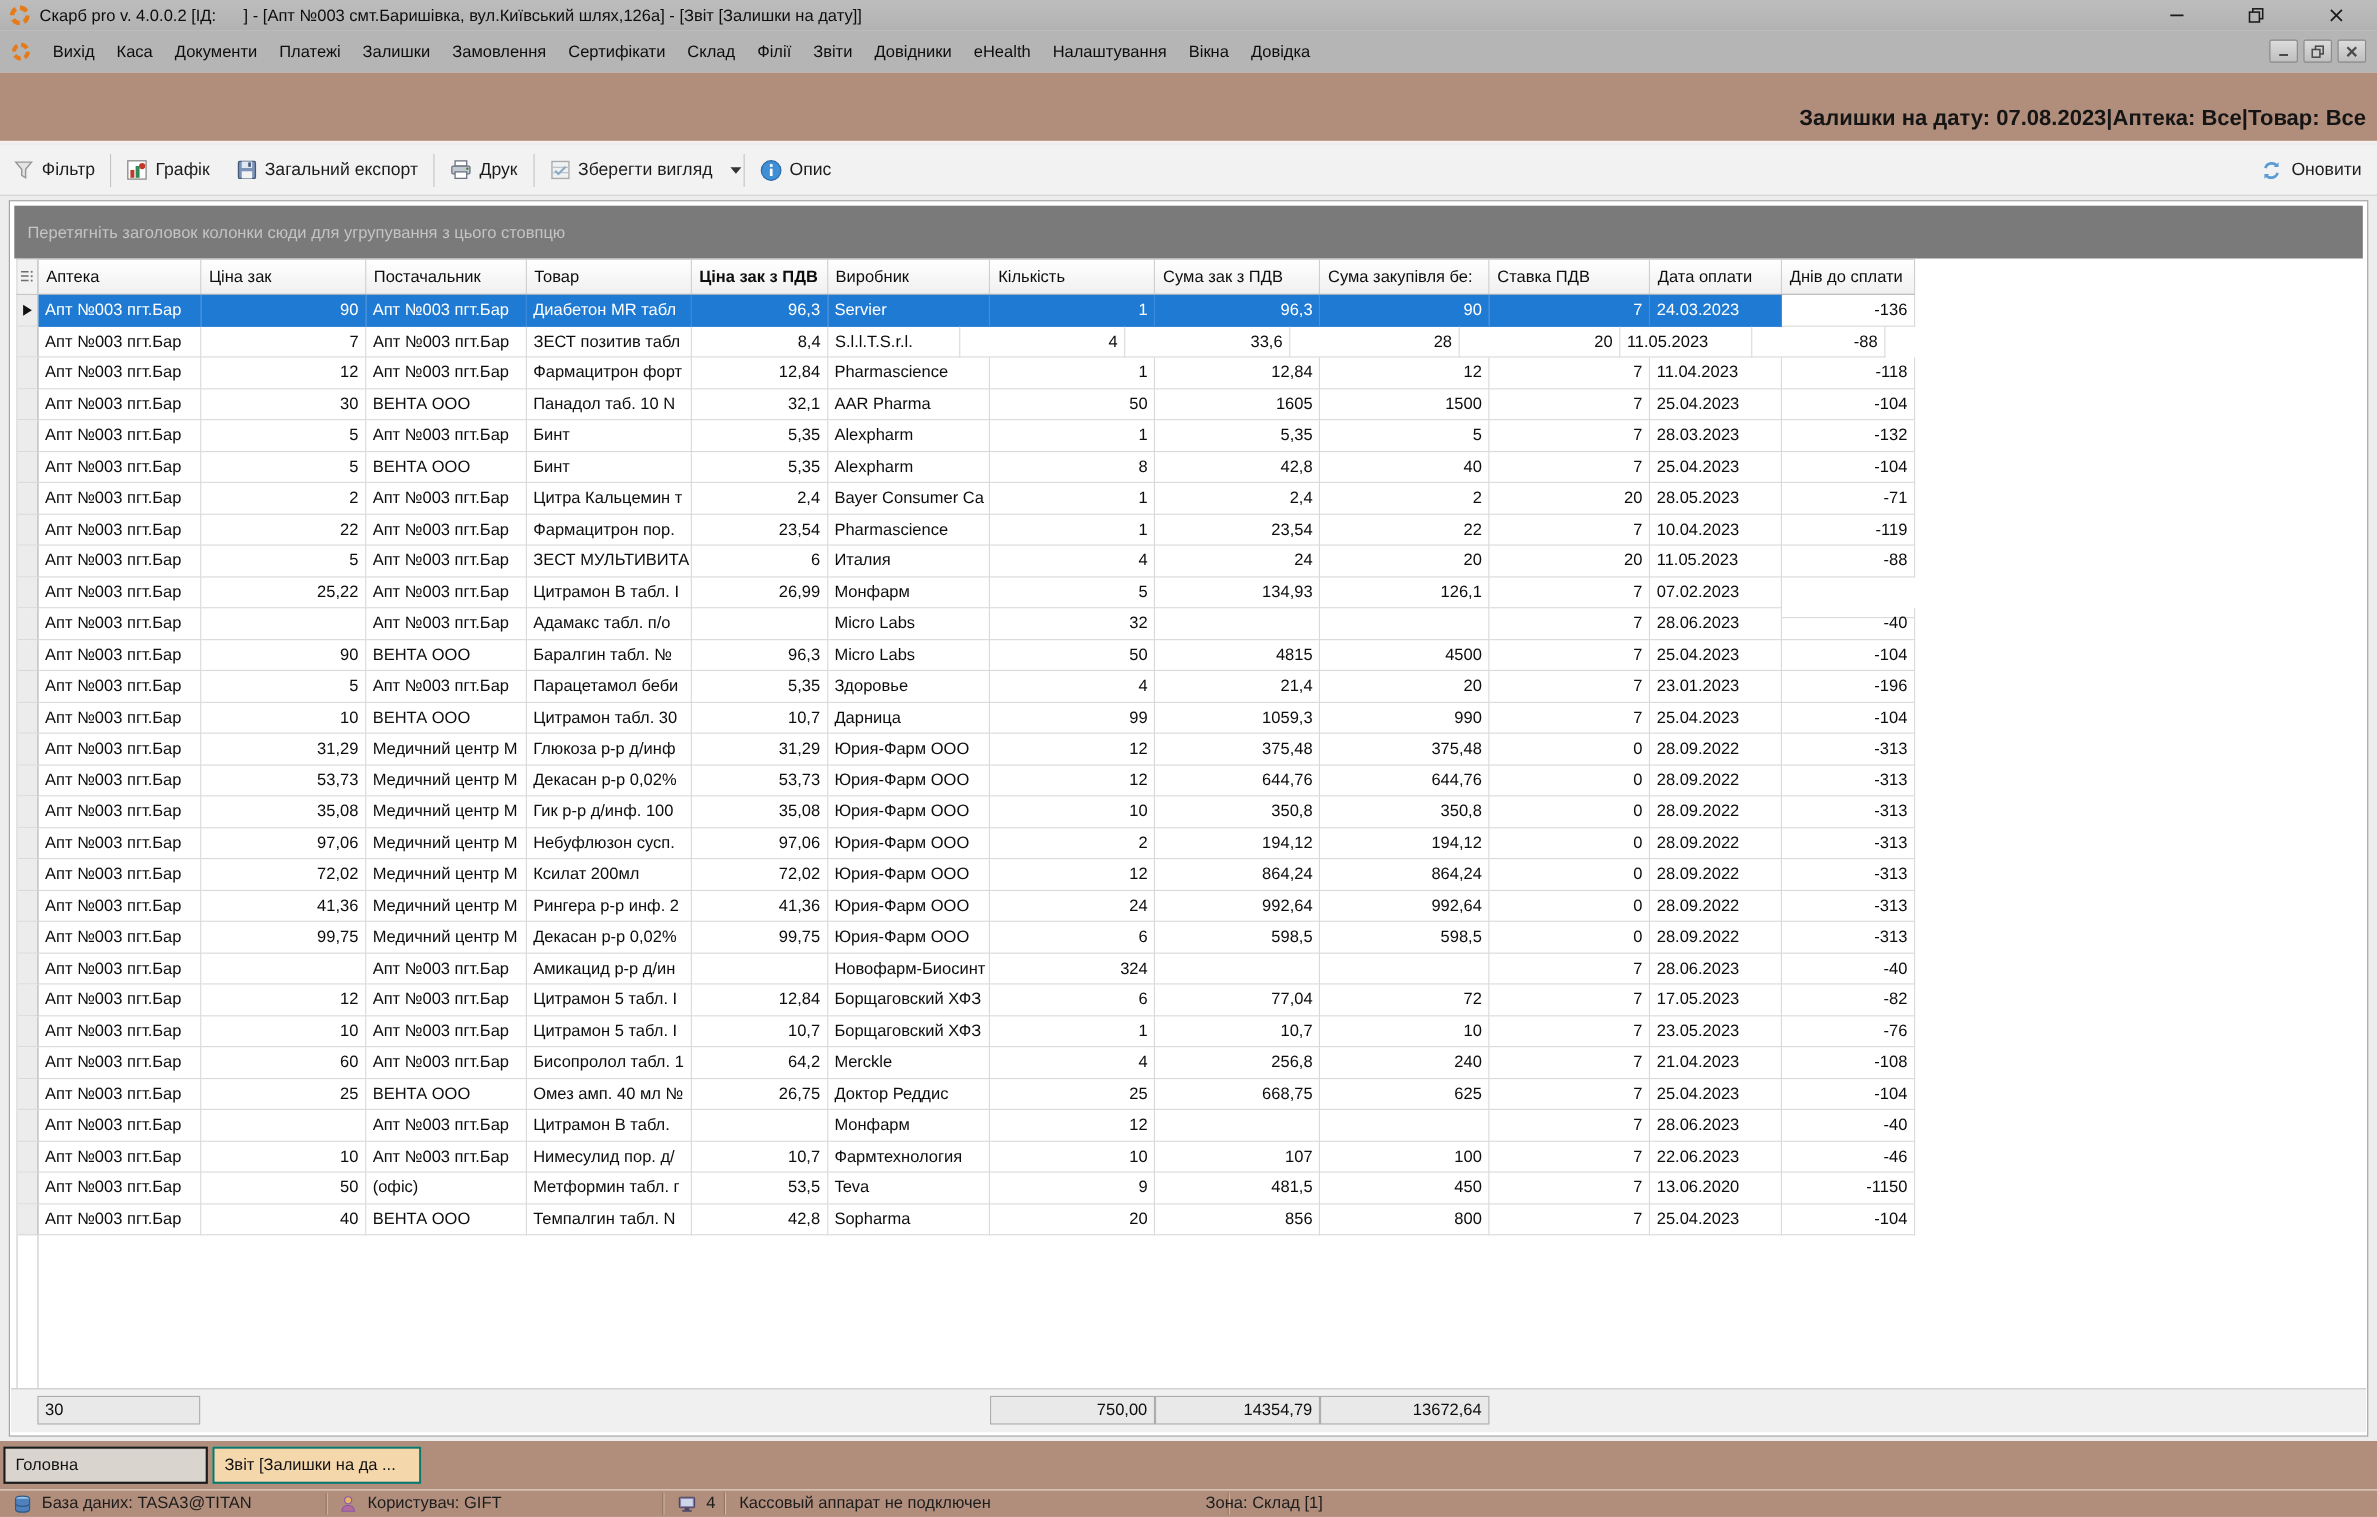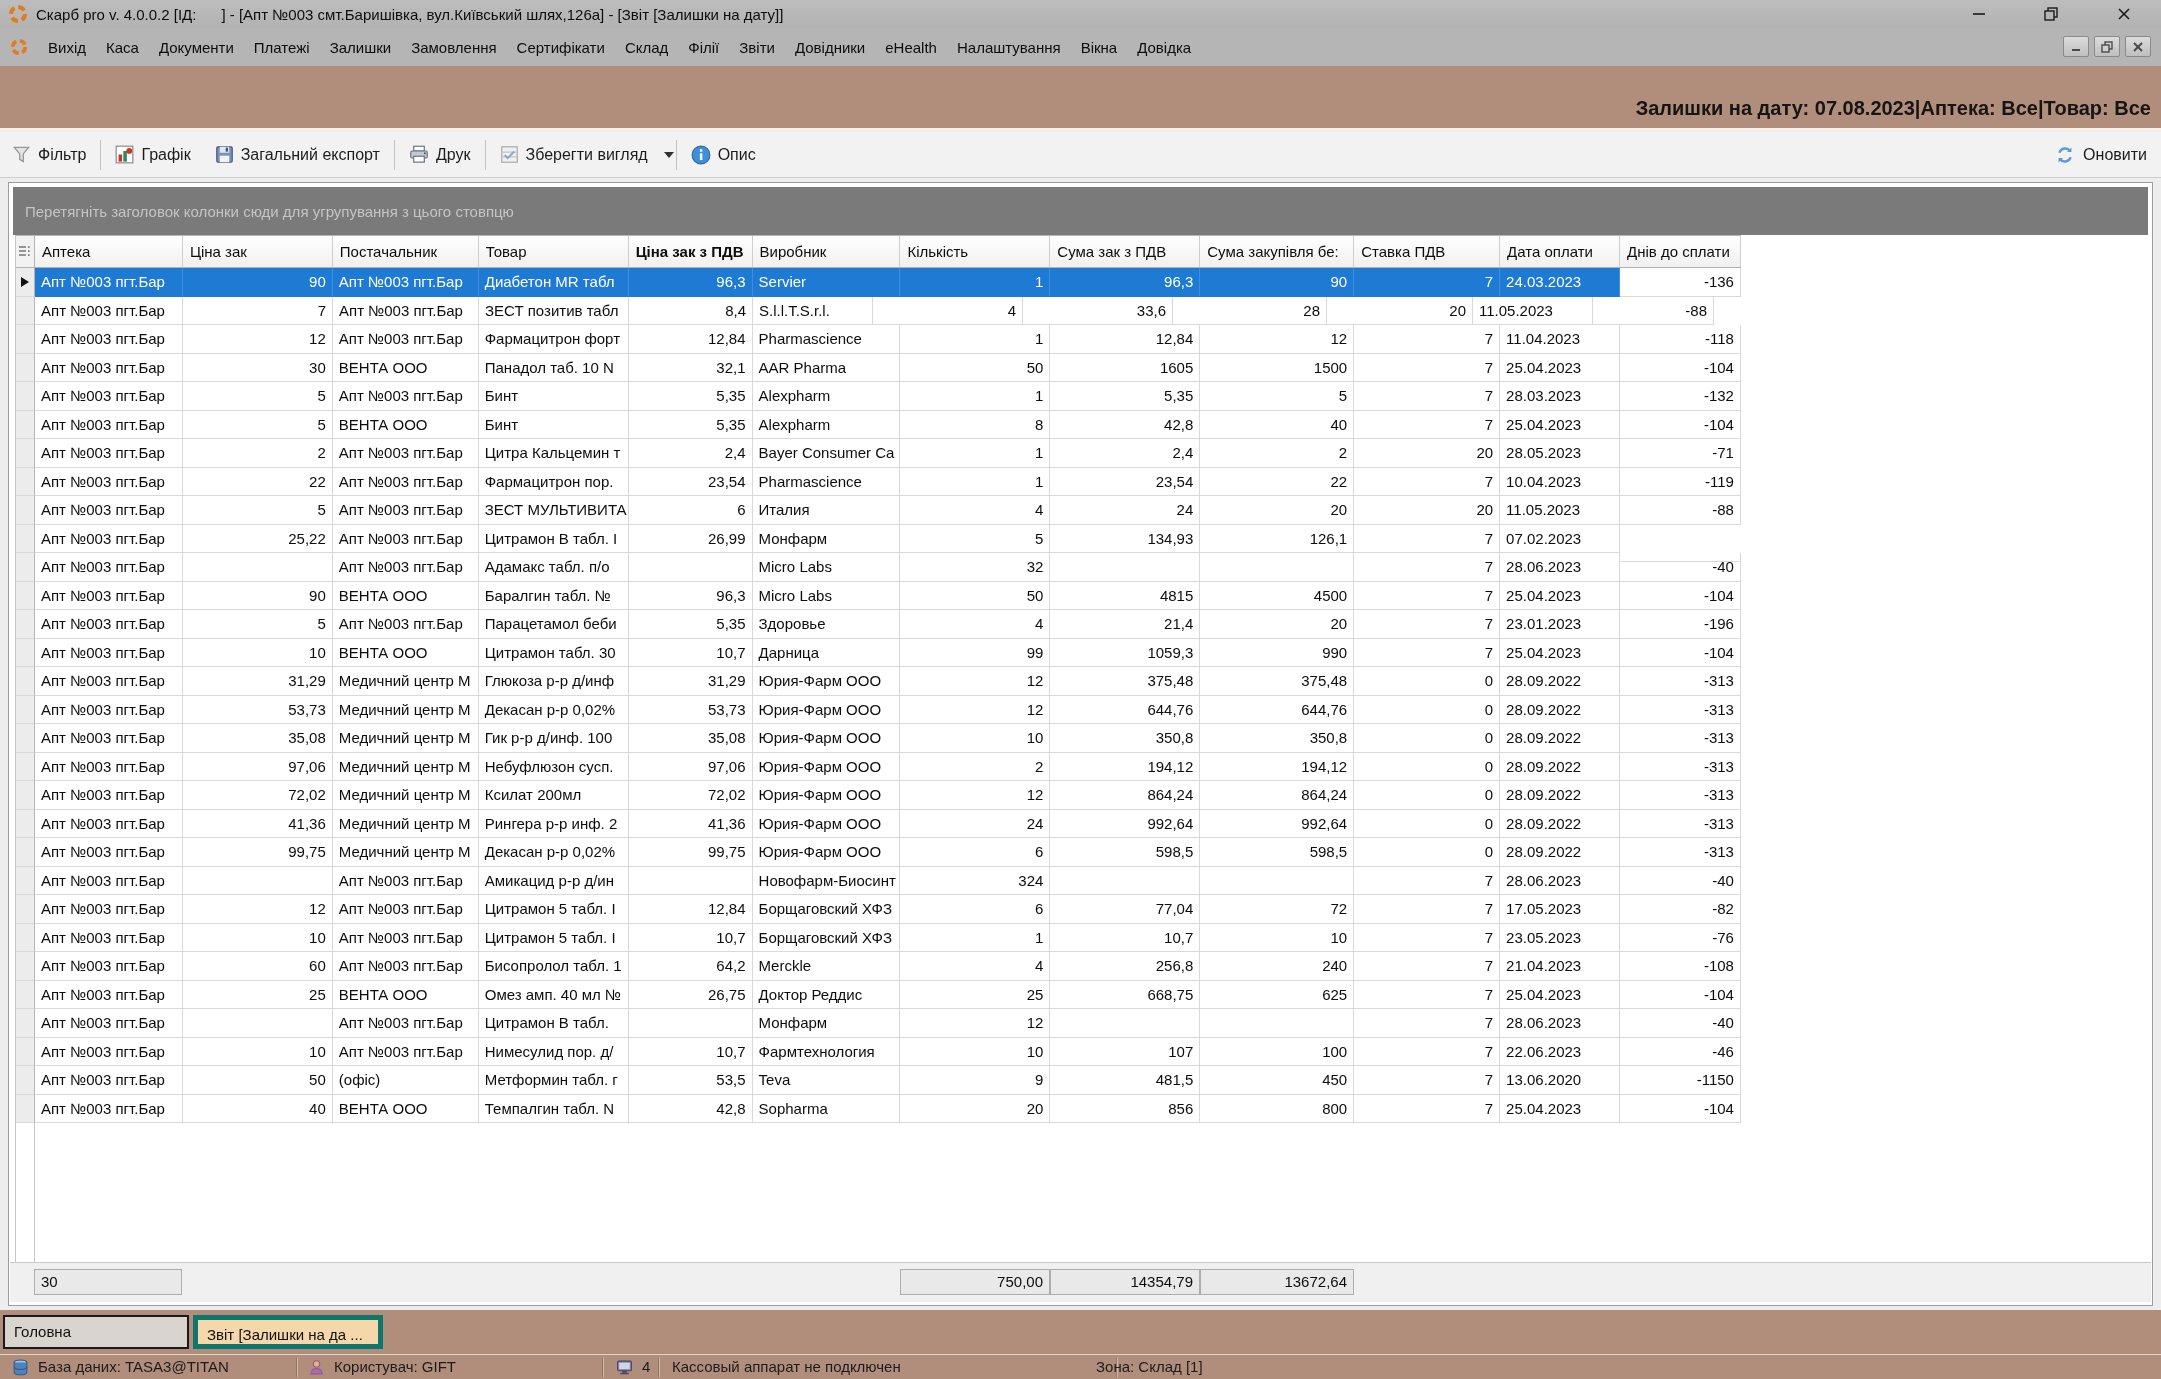--- a/index.html
+++ b/index.html
@@ -54,21 +54,21 @@
   .cell.sel{background:var(--sel);color:#fff;border-right-color:#3c8fe0;border-bottom-color:var(--sel);}
   .vline{position:absolute;width:1px;background:#c8c8c8;}
   .footer-strip{position:absolute;left:1px;right:1px;bottom:3px;height:40px;background:#f0f0f0;border-top:1px solid #c8c8c8;}
   .fbox{position:absolute;top:6px;height:26px;background:#e9e9e9;border:1px solid #adadad;font-size:15px;line-height:24px;padding:0 6px;color:#0d0d0d;}
   .fbox.num{text-align:right;}
 
   
   .tabsrow{position:absolute;left:0;top:1310px;width:2161px;height:44px;background:var(--band);}
   .tab{position:absolute;top:5px;height:34px;font-size:15px;line-height:30px;padding-left:9px;white-space:nowrap;overflow:hidden;}
   .tab.inactive{left:3px;width:186px;background:#d9d5ce;border:2px solid #1a1a1a;color:#111;}
-  .tab.active{left:193px;width:190px;background:#f5d7ac;border:5px solid #0f766e;color:#111;}
+  .tab.active{left:193px;width:190px;background:#f5d7ac;border:2px solid #0f766e;color:#111;}
 
   
   .statusbar{position:absolute;left:0;top:1354px;width:2161px;height:25px;background:var(--band);border-top:1px solid #e3d4c9;font-size:15px;color:#1c1c1c;}
   .sb-seg{position:absolute;top:3px;white-space:nowrap;}
   .sb-sep{position:absolute;top:2px;width:1px;height:20px;background:#93765f;box-shadow:1px 0 0 #cdbcae;}
   .sb-icon{position:absolute;top:4px;width:17px;height:17px;}
 </style>
 </head>
 <body>
 

